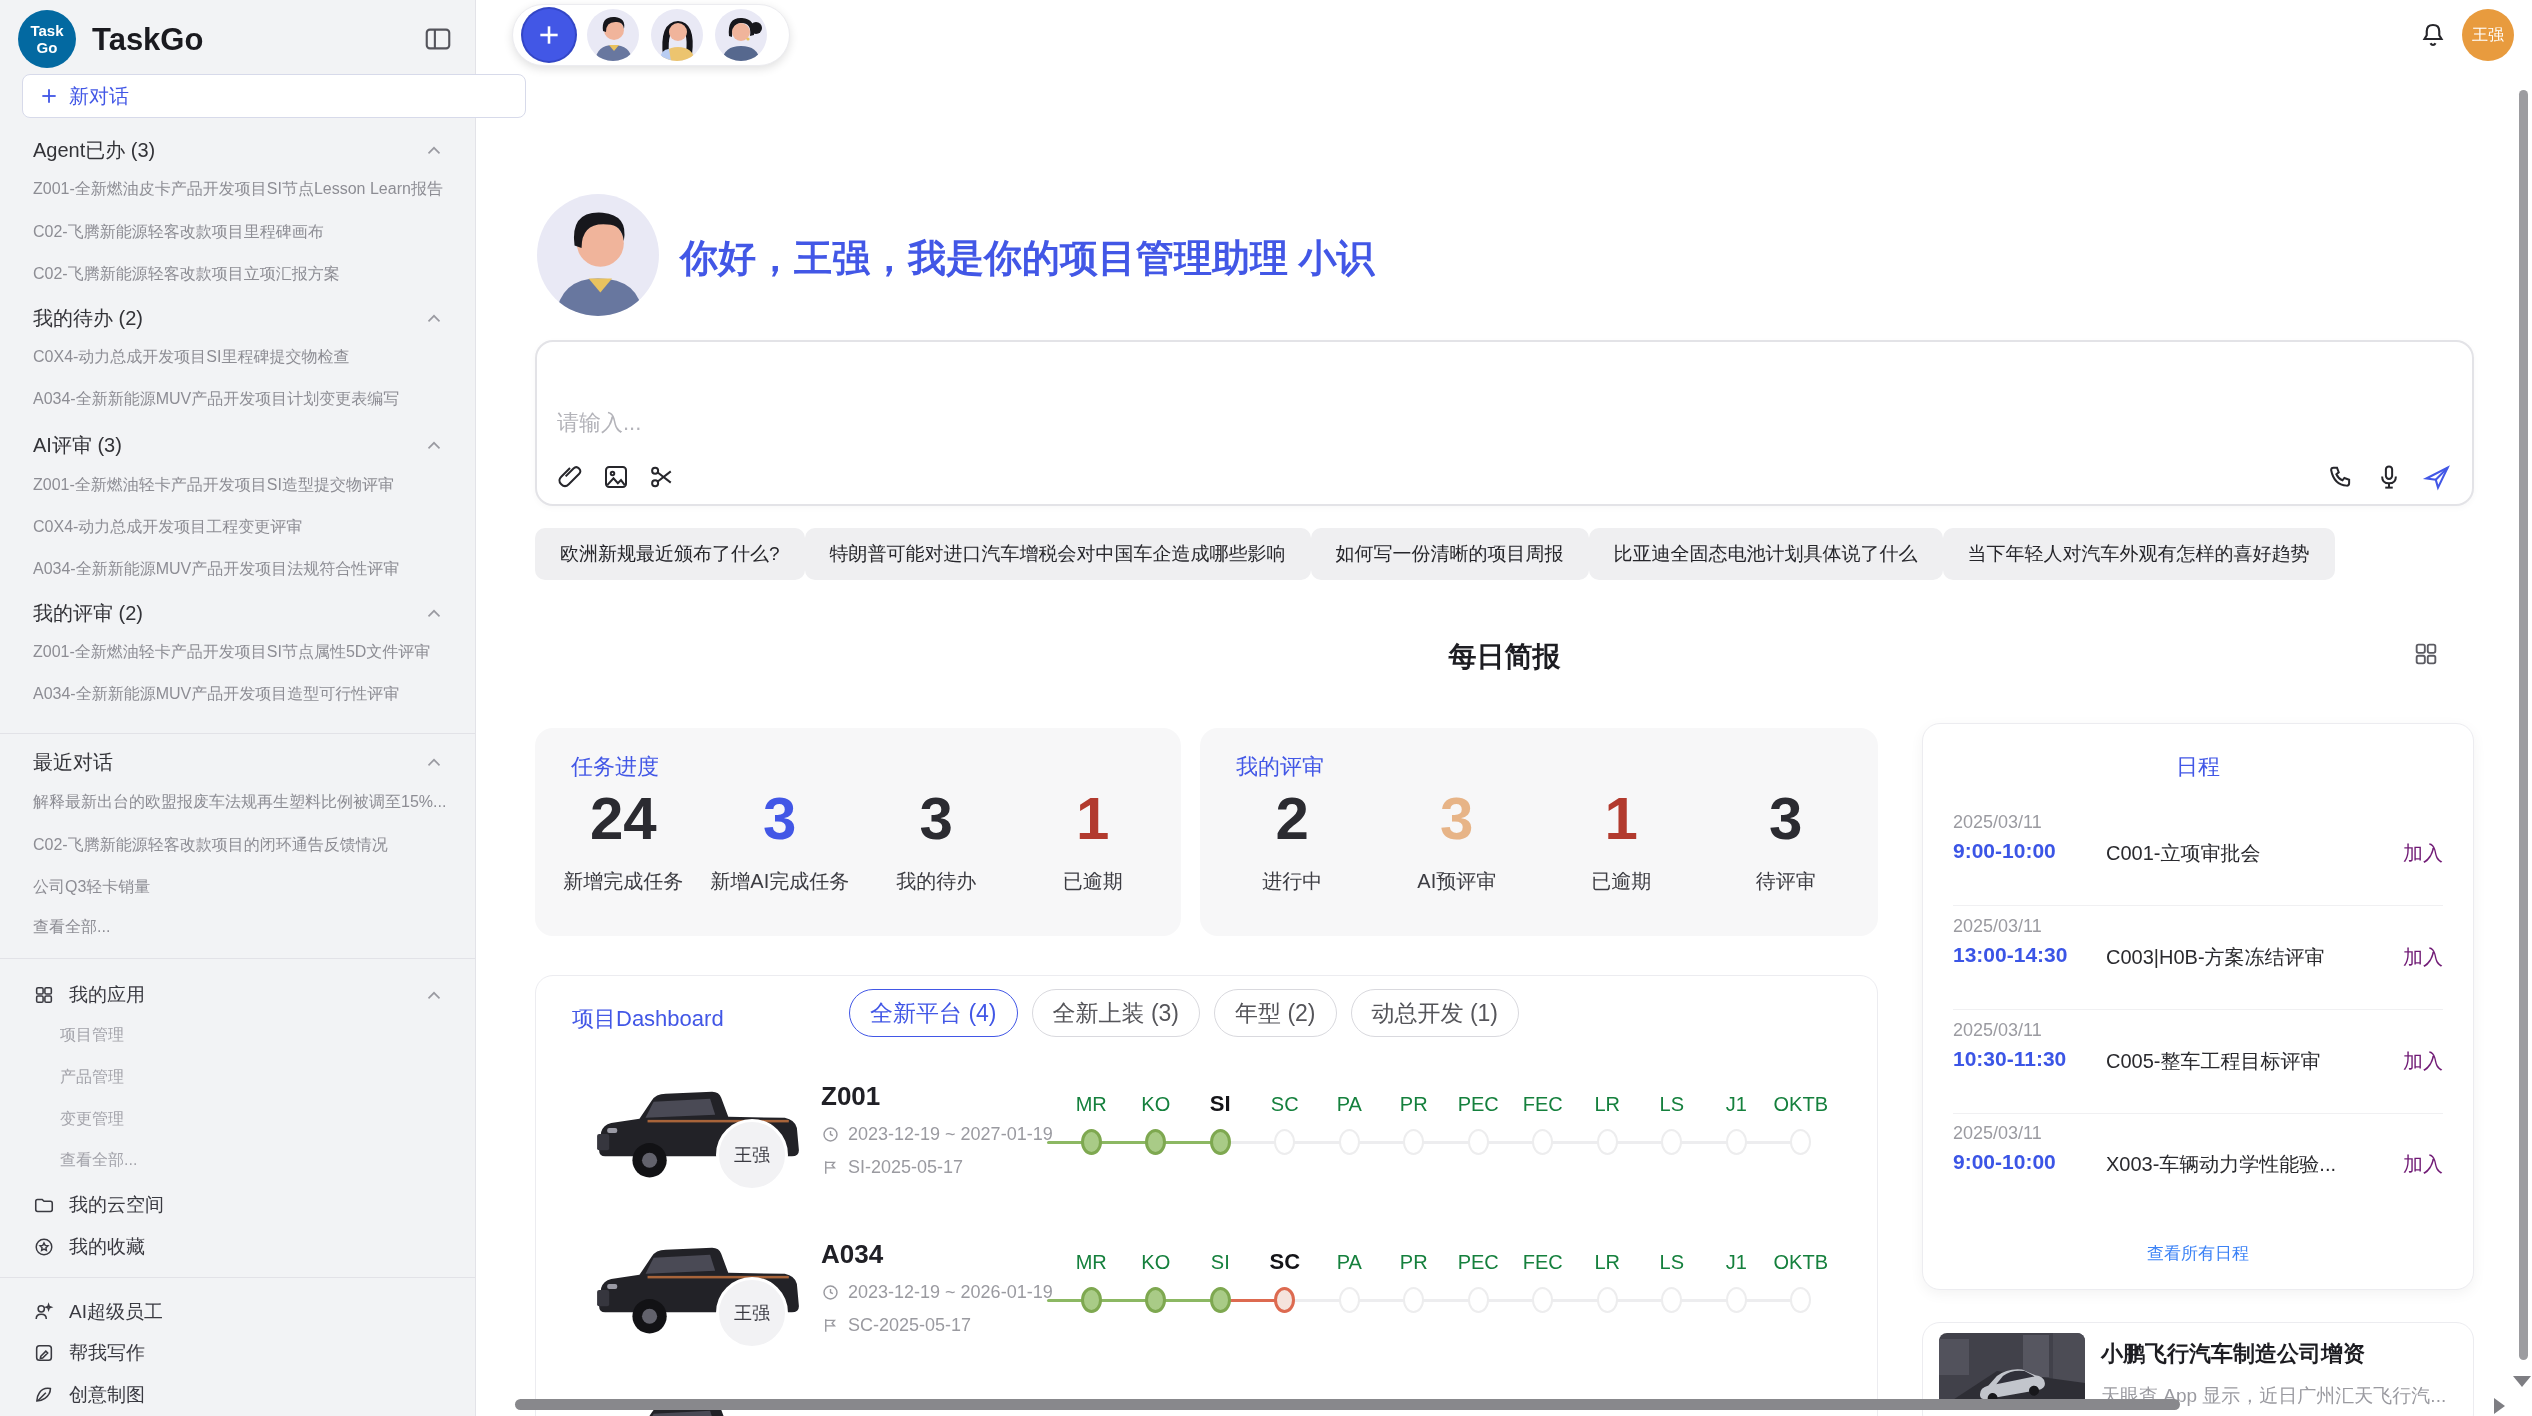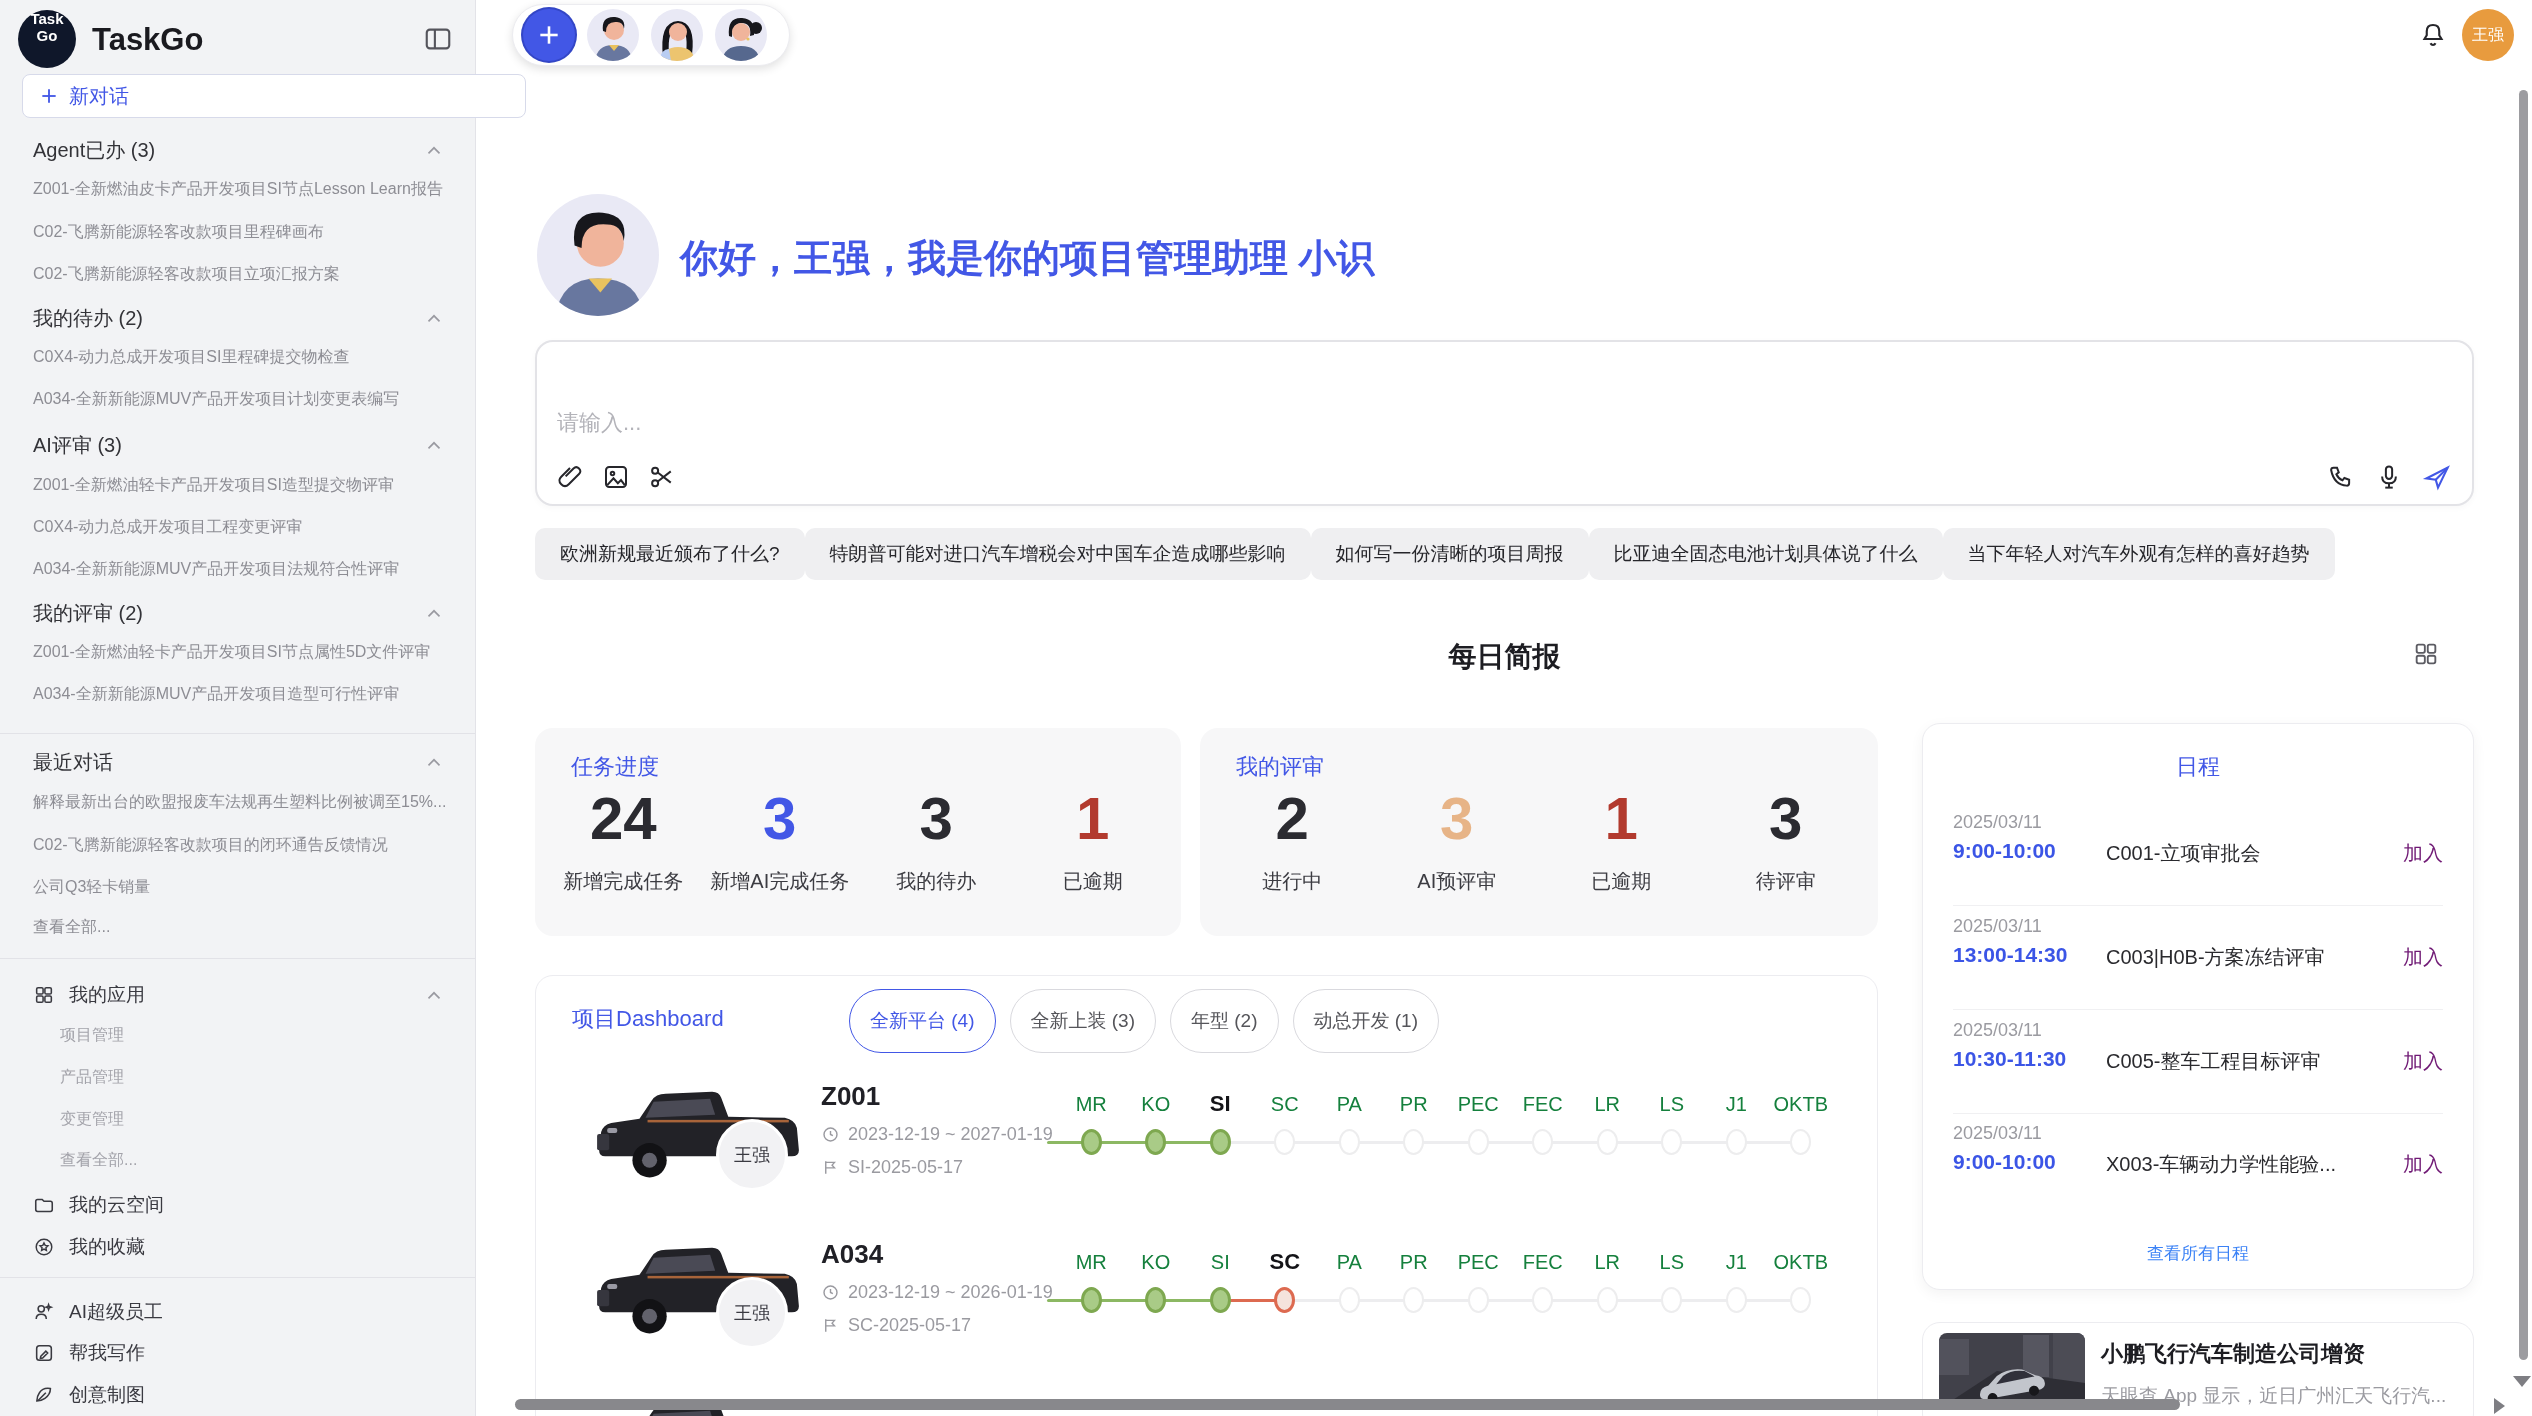--- a/index.html
+++ b/index.html
@@ -1,21 +1,21 @@
 <!DOCTYPE html>
 <html><head>
 <meta charset="utf-8">
 <style>
   html,body{margin:0;padding:0;background:#fff;font-family:"Liberation Sans",sans-serif;}
   .page{position:relative;width:2532px;height:1416px;background:#fff;overflow:hidden;}
   svg{display:block;}
 
   
   .sidebar{position:absolute;left:0;top:0;width:476px;height:1416px;background:#f2f3f5;border-right:1px solid #e3e3e8;box-sizing:border-box;}
-  .logo-circle{position:absolute;left:18px;top:10px;width:58px;height:58px;border-radius:50%;background:#0f172a;color:#fff;display:flex;flex-direction:column;align-items:center;justify-content:flex-start;font-size:15px;font-weight:bold;line-height:1.15;}
+  .logo-circle{position:absolute;left:18px;top:10px;width:58px;height:58px;border-radius:50%;background:#0369a1;color:#fff;display:flex;flex-direction:column;align-items:center;justify-content:center;font-size:15px;font-weight:bold;line-height:1.15;}
   .app-title{position:absolute;left:92px;top:22px;font-size:31px;font-weight:bold;color:#1a1a1f;}
   .collapse-btn{position:absolute;right:22px;top:24px;color:#55555c;cursor:pointer;}
   .new-chat{position:absolute;left:22px;top:74px;width:504px;height:44px;background:#fff;border:1px solid #d7daea;border-radius:8px;display:flex;align-items:center;gap:10px;padding-left:16px;box-sizing:border-box;color:#4257e6;font-size:20px;}
   .sec{position:absolute;left:33px;right:60px;color:#333338;font-size:20px;white-space:nowrap;}
   .sitem{position:absolute;left:33px;right:22px;color:#8d8d94;font-size:16px;white-space:nowrap;overflow:hidden;text-overflow:ellipsis;cursor:pointer;}
   .subitem{left:60px;color:#a3a3aa;}
   .iconitem{position:absolute;left:33px;right:22px;display:flex;align-items:center;gap:14px;color:#3a3a41;font-size:19px;cursor:pointer;}
   .chev{position:absolute;right:30px;color:#9a9aa1;}
   .sdivider{position:absolute;left:0;right:0;border-top:1px solid #e2e2e7;}
 
@@ -52,21 +52,21 @@
   .stats{position:absolute;left:10px;right:10px;top:58px;display:flex;}
   .stat{flex:1;text-align:center;}
   .stat .num{font-size:60px;font-weight:600;color:#2b2b31;line-height:1.1;}
   .stat .num.blue{color:#4257e6;} .stat .num.red{color:#b23a2e;} .stat .num.orange{color:#e7b487;}
   .stat .lbl{margin-top:16px;font-size:20px;color:#3c3c42;}
 
   
   .dashcard{position:absolute;left:535px;top:975px;width:1343px;height:470px;background:#fff;border:1px solid #ececf0;border-radius:18px;box-sizing:border-box;}
   .dash-title{position:absolute;left:36px;top:28px;color:#4257e6;font-size:22px;}
   .filters{position:absolute;left:313px;top:13px;display:flex;gap:14px;}
-  .fchip{height:38px;border-radius:999px;display:flex;align-items:center;padding:12px 20px;font-size:19px;color:#55555a;border:1px solid #d9d9de;background:#fff;cursor:pointer;white-space:nowrap;}
+  .fchip{height:38px;border-radius:999px;display:flex;align-items:center;padding:4px 20px;font-size:23px;color:#55555a;border:1px solid #d9d9de;background:#fff;cursor:pointer;white-space:nowrap;}
   .fchip.active{border:1.5px solid #4257e6;color:#4257e6;}
   .truck{position:absolute;left:51px;width:222px;border-radius:10px;overflow:hidden;background:#fff;}
   .owner-badge{position:absolute;left:180px;width:66px;height:66px;border-radius:50%;background:#f2f2f4;border:3px solid #fff;display:flex;align-items:center;justify-content:center;font-size:18px;color:#3a3a41;}
   .pcode{position:absolute;left:285px;font-size:26px;font-weight:bold;color:#202026;}
   .pmeta{position:absolute;left:285px;display:flex;align-items:center;gap:8px;color:#9a9aa0;font-size:18px;white-space:nowrap;}
   .mrow{position:absolute;left:523px;width:774px;}
   .mlabels{display:flex;}
   .ml{flex:1;text-align:center;font-size:20px;color:#15803d;line-height:26px;white-space:nowrap;}
   .ml.cur{color:#141418;font-weight:bold;font-size:22px;}
   .msegs{position:relative;height:0;}

